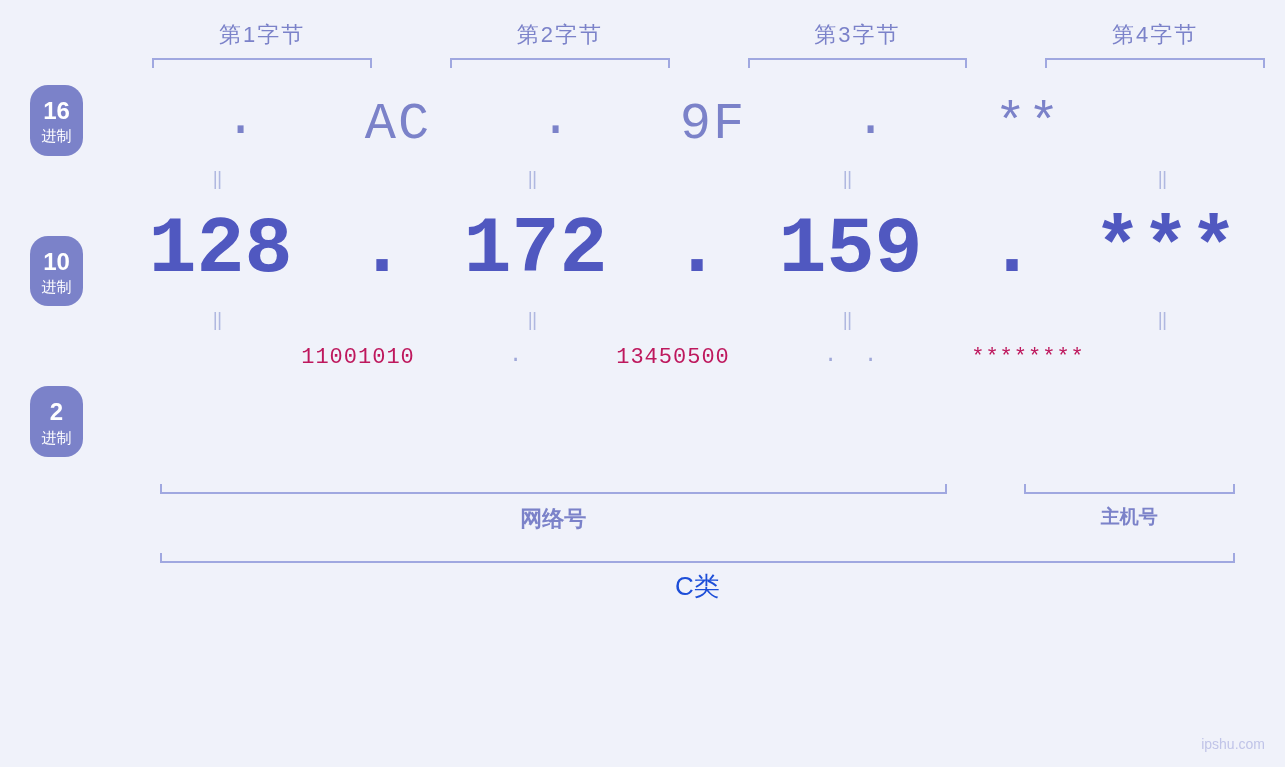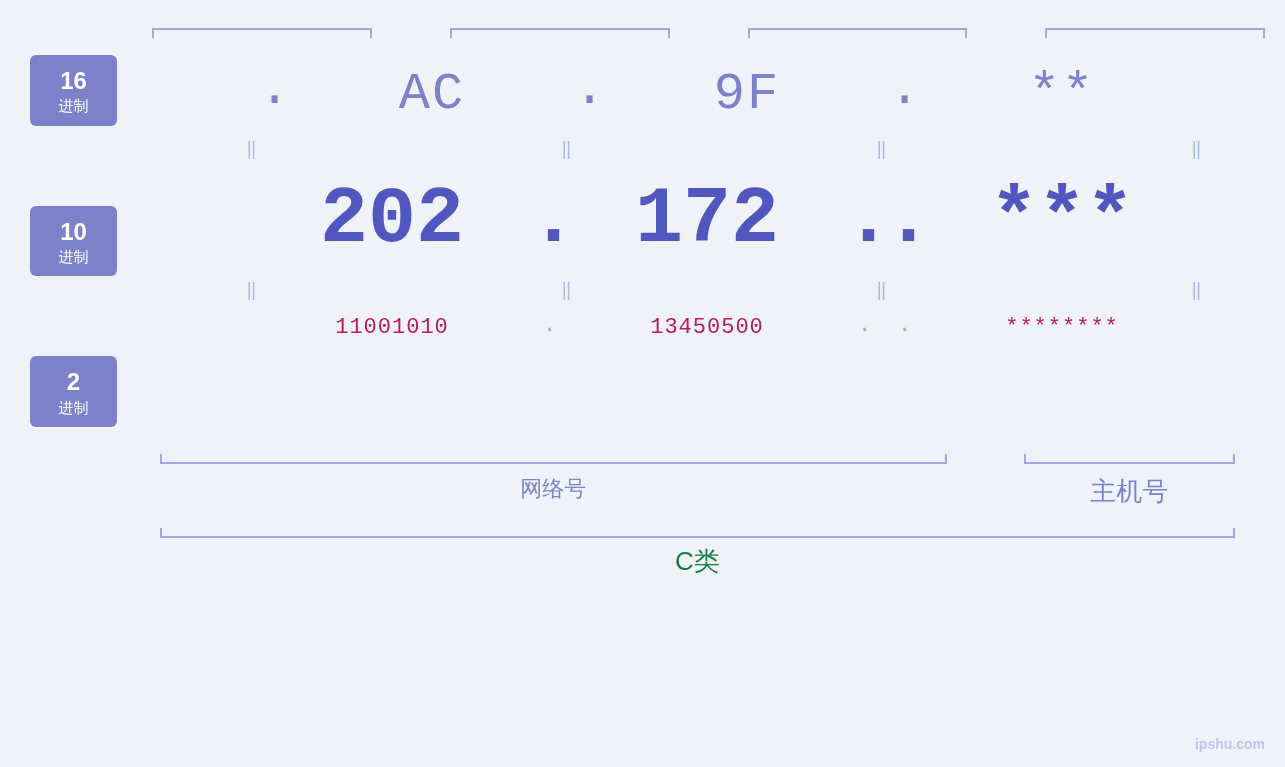--- a/index.html
+++ b/index.html
@@ -97,27 +97,27 @@
       justify-content: space-around;
       align-items: center;
       width: 120px;
       padding: 10px 0;
       gap: 80px;
     }
 
     .label-badge {
       background: #7b82c9;
       color: white;
-      border-radius: 6px;
-      padding: 10px 18px;
+      border-radius: 18px;
+      padding: 10px 10px;
       text-align: center;
       font-family: 'Microsoft YaHei', 'PingFang SC', sans-serif;
       font-size: 18px;
       line-height: 1.3;
-      width: 87px;
+      width: 53px;
     }
 
     .label-badge .label-num {
       font-size: 24px;
       font-weight: bold;
       display: block;
     }
 
     .label-badge .label-sub {
       font-size: 15px;
@@ -281,20 +281,21 @@
       background: #a0a8e0;
     }
 
     
     .bracket-labels {
       display: flex;
       justify-content: flex-end;
       width: 100%;
       padding: 0 30px;
       margin-top: 2px;
+      font-weight: bold;
     }
 
     .bracket-label-spacer {
       width: 120px;
     }
 
     .network-label {
       width: 905px;
       text-align: center;
       color: #7b82c9;
@@ -304,21 +305,21 @@
 
     .host-label-gap {
       width: 40px;
     }
 
     .host-label {
       width: 275px;
       text-align: center;
       color: #7b82c9;
       font-family: 'Microsoft YaHei', 'PingFang SC', sans-serif;
-      font-size: 26px;
+      font-size: 19px;
     }
 
     
     .class-bracket-row {
       display: flex;
       justify-content: center;
       width: 100%;
       padding: 0 30px;
       margin-top: 8px;
       height: 25px;
@@ -371,35 +372,34 @@
       margin-top: 2px;
     }
 
     .class-label-spacer {
       width: 120px;
     }
 
     .class-label {
       width: 1220px;
       text-align: center;
-      color: #15803d;
+      color: #1d4ed8;
       font-family: 'Microsoft YaHei', 'PingFang SC', sans-serif;
       font-size: 26px;
       font-weight: 500;
     }
 
     
     .watermark {
       position: absolute;
       bottom: 15px;
       right: 20px;
       color: #c0c4e8;
       font-size: 14px;
       font-family: Arial, sans-serif;
-      font-weight: bold;
     }
 
     
     .eq-separator {
       display: flex;
       align-items: center;
       justify-content: center;
       width: 100%;
       height: 30px;
     }
@@ -414,20 +414,30 @@
 
     .eq-separator .eq-dot {
       width: 40px;
     }
   </style>
 </head>
 <body>
 
 <div class="container">
 
+  <div class="byte-headers">
+    <div class="byte-header-spacer"></div>
+    <div class="byte-header">第1字节</div>
+    <div style="width:40px"></div>
+    <div class="byte-header">第2字节</div>
+    <div style="width:40px"></div>
+    <div class="byte-header">第3字节</div>
+    <div style="width:40px"></div>
+    <div class="byte-header">第4字节</div>
+  </div>
 
   <div class="bracket-row">
     <div class="bracket-spacer"></div>
     <div class="bracket">
         <div class="bracket-right"></div>
       </div>
     <div style="width:40px"></div>
     <div class="bracket">
         <div class="bracket-right"></div>
       </div>
@@ -473,24 +483,25 @@
         <div class="eq-cell">‖</div>
         <div class="eq-dot"></div>
         <div class="eq-cell">‖</div>
         <div class="eq-dot"></div>
         <div class="eq-cell">‖</div>
         <div class="eq-dot"></div>
         <div class="eq-cell">‖</div>
       </div>
 
       <div class="data-row dec-row">
-        <div class="cell">202</div>
+        <div class="cell">128</div>
         <div class="dot-cell">.</div>
         <div class="cell">172</div>
         <div class="dot-cell">.</div>
+        <div class="cell">159</div>
         <div class="dot-cell">.</div>
         <div class="cell">***</div>
       </div>
 
       <div class="eq-separator">
         <div class="eq-cell">‖</div>
         <div class="eq-dot"></div>
         <div class="eq-cell">‖</div>
         <div class="eq-dot"></div>
         <div class="eq-cell">‖</div>

